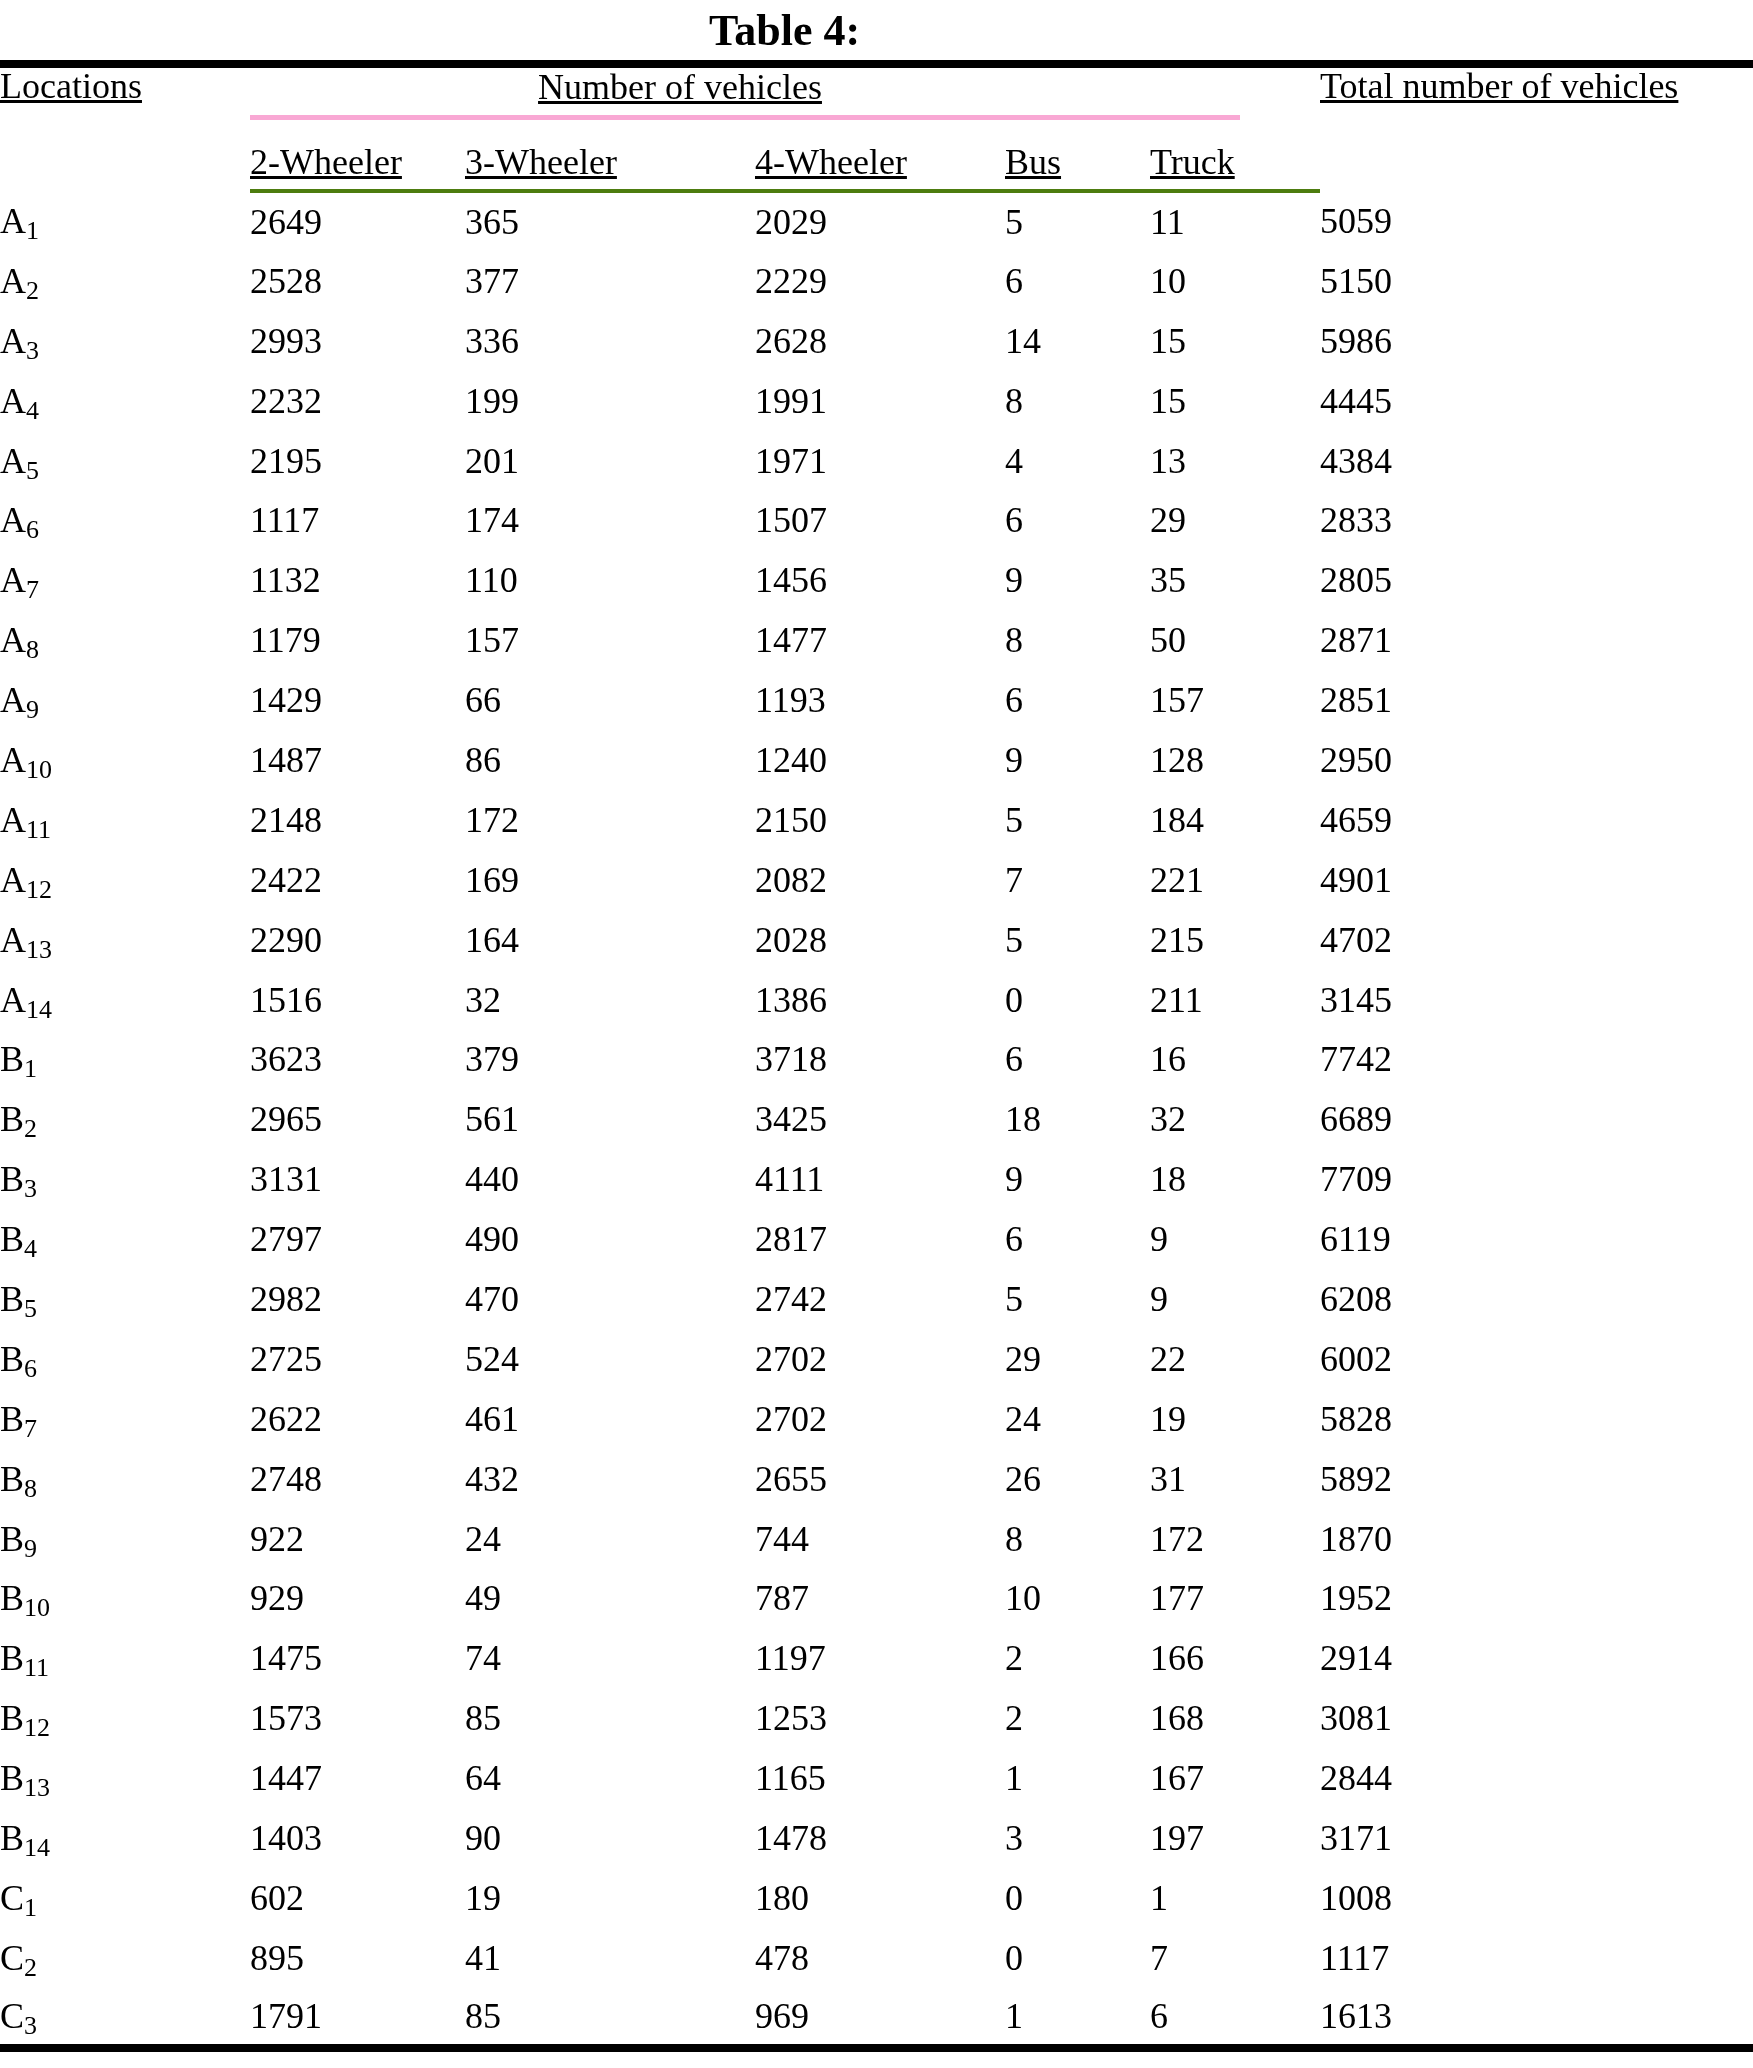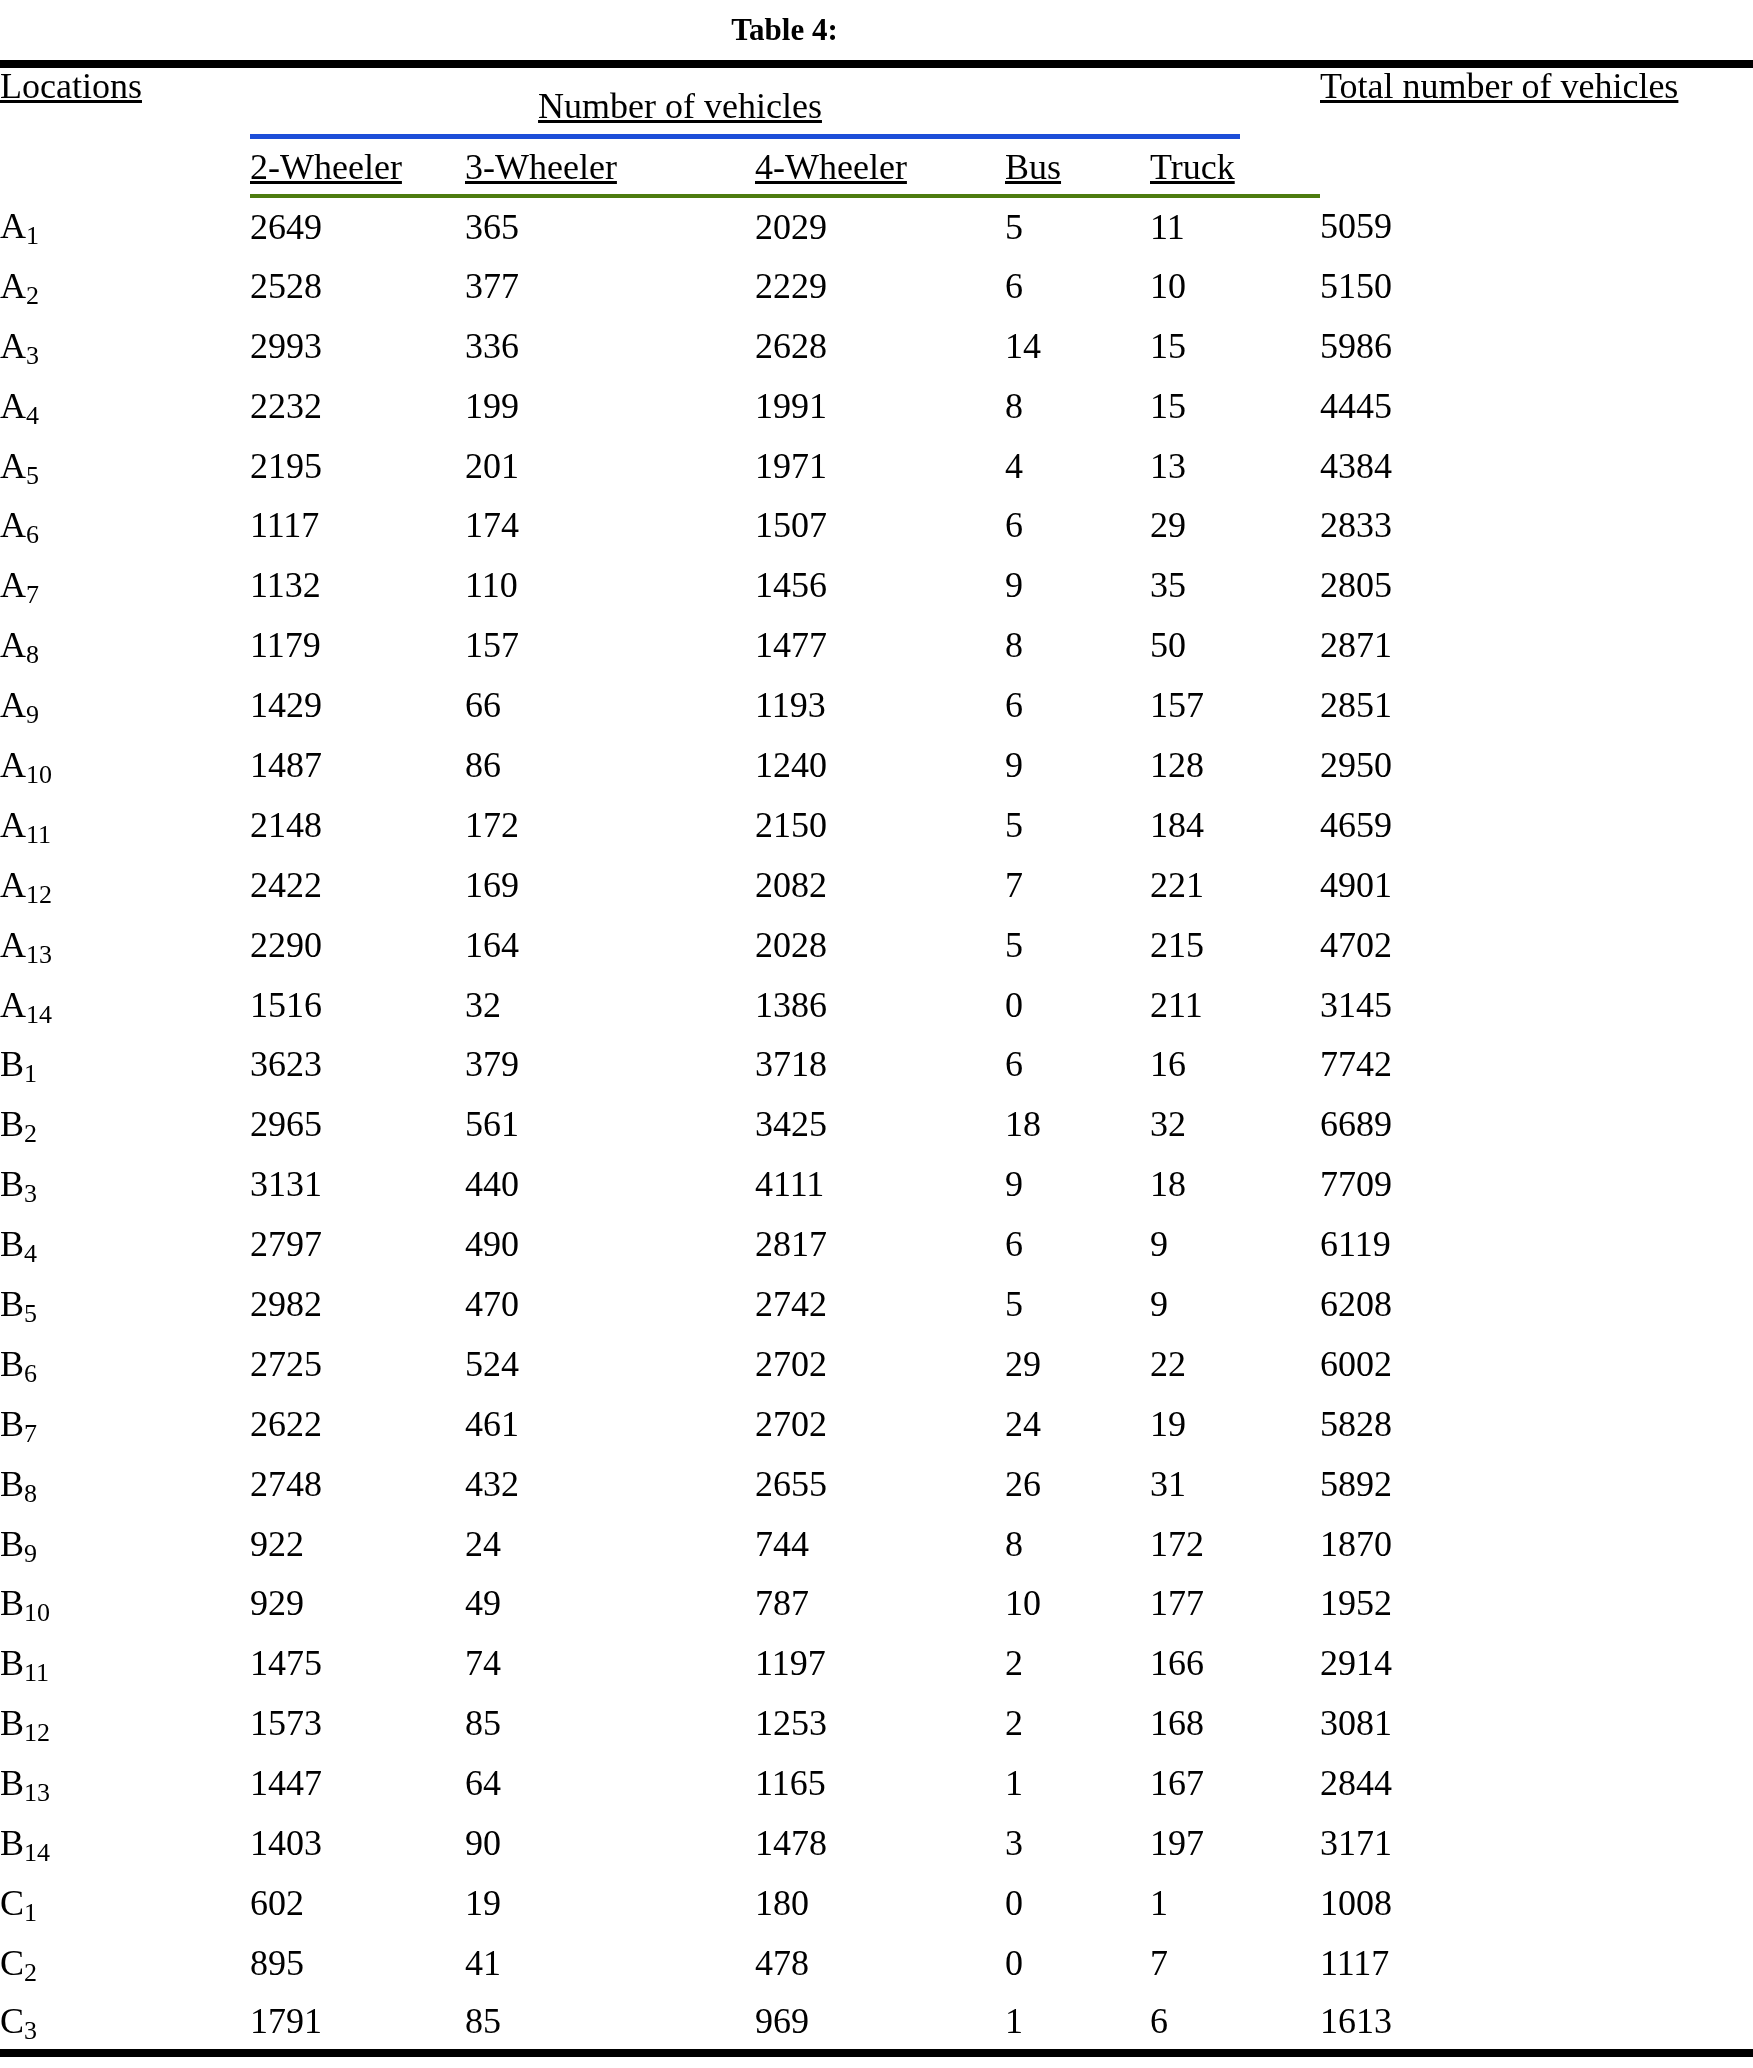--- a/index.html
+++ b/index.html
@@ -15,21 +15,21 @@
     font-family: "Liberation Serif", "DejaVu Serif", serif;
     color: #000000;
     overflow: hidden;
   }
   .caption {
     height: 60px;
     display: flex;
     align-items: center;
     justify-content: center;
     padding-right: 170px;
-    font-size: 31px;
+    font-size: 44px;
     white-space: nowrap;
   }
   .caption .cap-label {
     font-weight: bold;
     margin-right: 14px;
   }
   table.traffic {
     width: 1753px;
     border-collapse: collapse;
     table-layout: fixed;
@@ -57,24 +57,24 @@
   th.locations-th {
     padding-left: 22px;
     padding-top: 16px;
   }
   th.total-th {
     padding-top: 16px;
   }
   th.group-th { vertical-align: top; }
   .group-inner {
     margin-right: 80px;           
-    padding-top: 20px;
+    padding-top: 1px;
     padding-bottom: 10px;
     padding-right: 130px;         
-    border-bottom: 5px solid #1d4ed8;
+    border-bottom: 5px solid #f9a8d4;
     text-align: center;
   }
   
   tbody tr { height: 59.9px; }
   tbody td { vertical-align: middle; }
   td.loc {
     padding-left: 22px;
   }
   sub {
     font-size: 26px;

